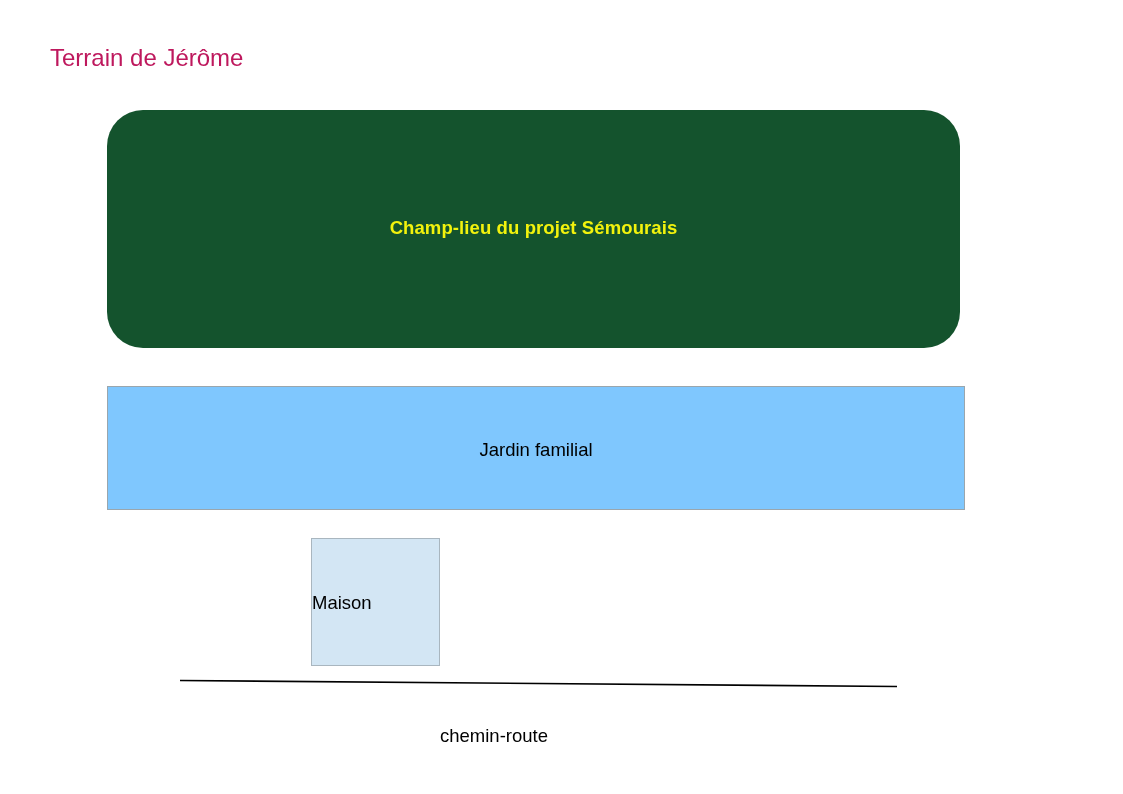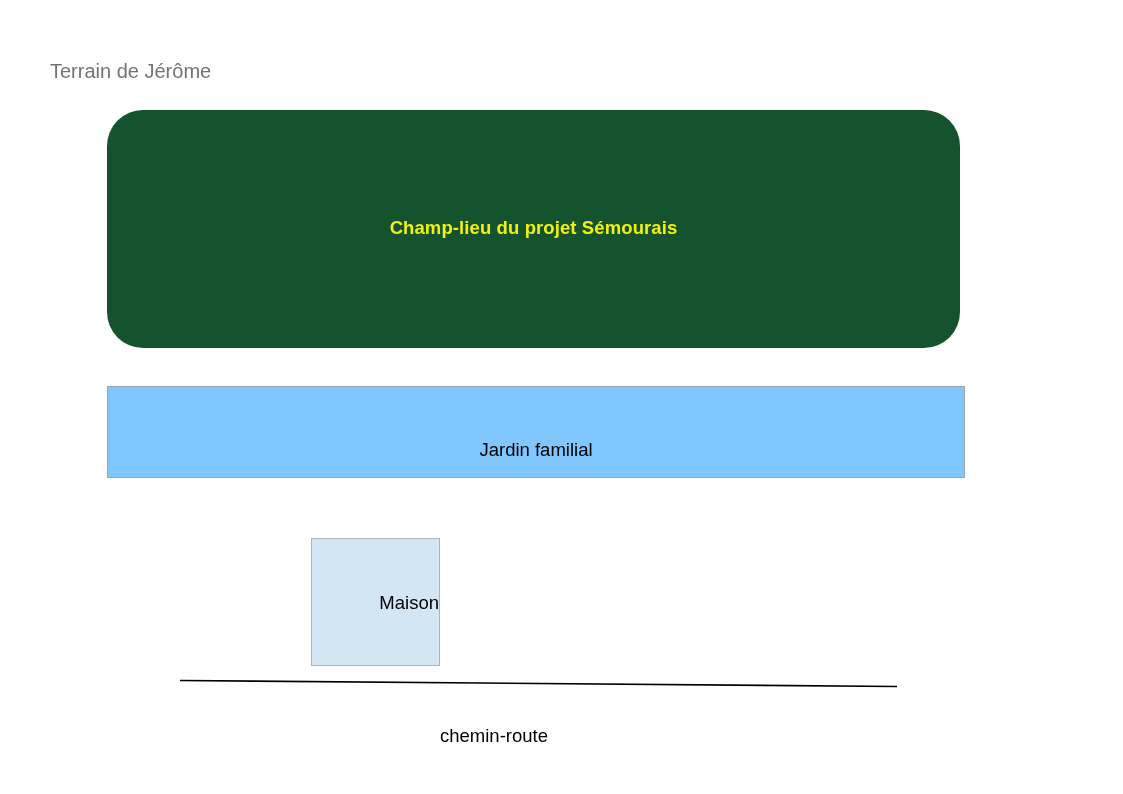--- a/index.html
+++ b/index.html
@@ -18,25 +18,24 @@
     height: 794px;
     background: #ffffff;
     overflow: hidden;
   }
 
   
   #plot-title {
     position: absolute;
     left: 50px;
     top: 46px;
-    font-size: 20px;
+    font-size: 24px;
     line-height: 24px;
-    color: #737373;
+    color: #be185d;
     white-space: nowrap;
-    margin-top: 13px;
   }
 
   
   #field-shape {
     position: absolute;
     left: 107px;
     top: 110px;
     width: 853px;
     height: 238px;
     background: #14532d;
@@ -55,21 +54,21 @@
     letter-spacing: 0.1px;
     white-space: nowrap;
   }
 
   
   #garden-shape {
     position: absolute;
     left: 107px;
     top: 386px;
     width: 858px;
-    height: 92px;
+    height: 124px;
     background: #7fc7fe;
     border: 1px solid #9aa6ad;
     box-sizing: border-box;
   }
   #garden-label {
     position: absolute;
     left: 0;
     right: 0;
     top: 52px;
     text-align: center;
@@ -87,25 +86,24 @@
     height: 128px;
     background: #d3e6f4;
     border: 1px solid #a9b6bf;
     box-sizing: border-box;
   }
   #house-label {
     position: absolute;
     left: 0;
     right: 0;
     top: 53px;
-    text-align: right;
+    text-align: left;
     font-size: 18.5px;
     color: #000000;
     white-space: nowrap;
-    margin-left: 40px;
   }
 
   
   #road-line {
     position: absolute;
     left: 0;
     top: 0;
     width: 1123px;
     height: 794px;
     pointer-events: none;

